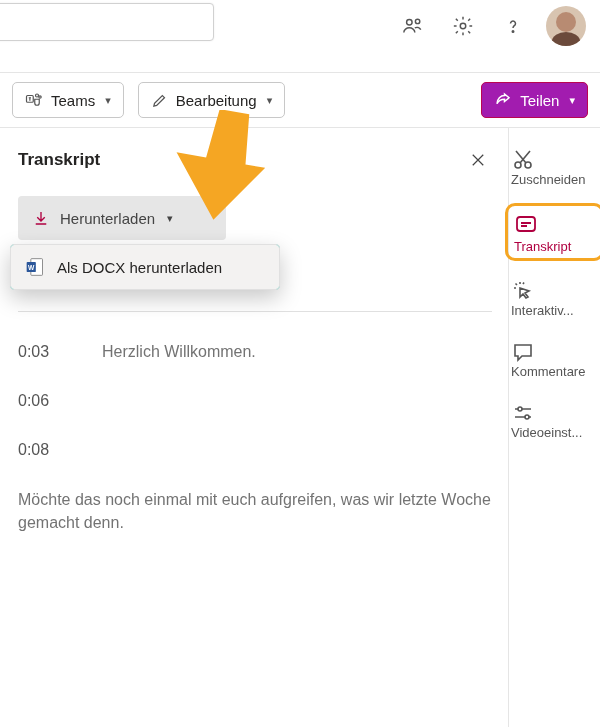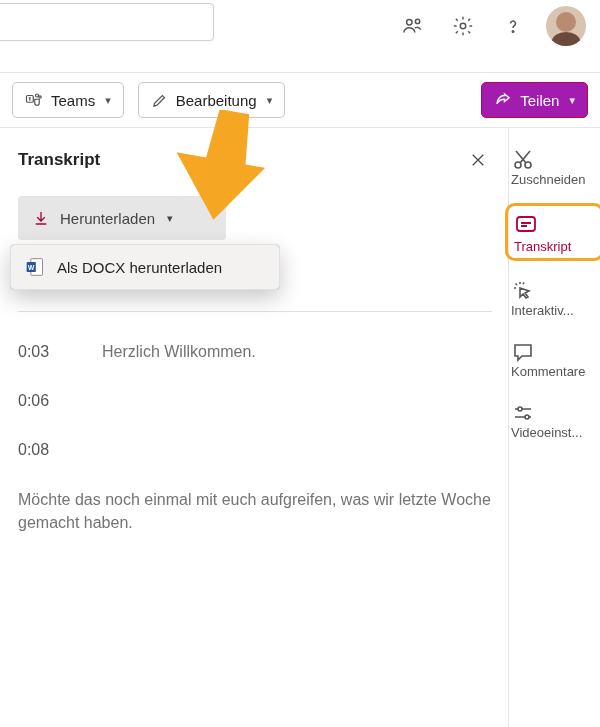--- a/index.html
+++ b/index.html
@@ -162,21 +162,21 @@
         <div class="ts">0:03</div>
         <div class="txt">Herzlich Willkommen.</div>
       </div>
       <div class="row">
         <div class="ts">0:06</div>
       </div>
       <div class="row">
         <div class="ts">0:08</div>
       </div>
       <div class="row">
-        <div class="txt">Möchte das noch einmal mit euch aufgreifen, was wir letzte Woche gemacht haben.</div>
+        <div class="txt">Möchte das noch einmal mit euch aufgreifen, was wir letzte Woche gemacht denn.</div>
       </div>
     </div>
   </div>
 
   <div class="rail">
     <div class="rail-item">
       <svg viewBox="0 0 24 24" fill="none" stroke="currentColor" stroke-width="1.6">
         <circle cx="7" cy="17" r="3"></circle>
           <circle cx="17" cy="17" r="3"></circle>
         <path d="M9 15L19 3M15 15L5 3"></path>

